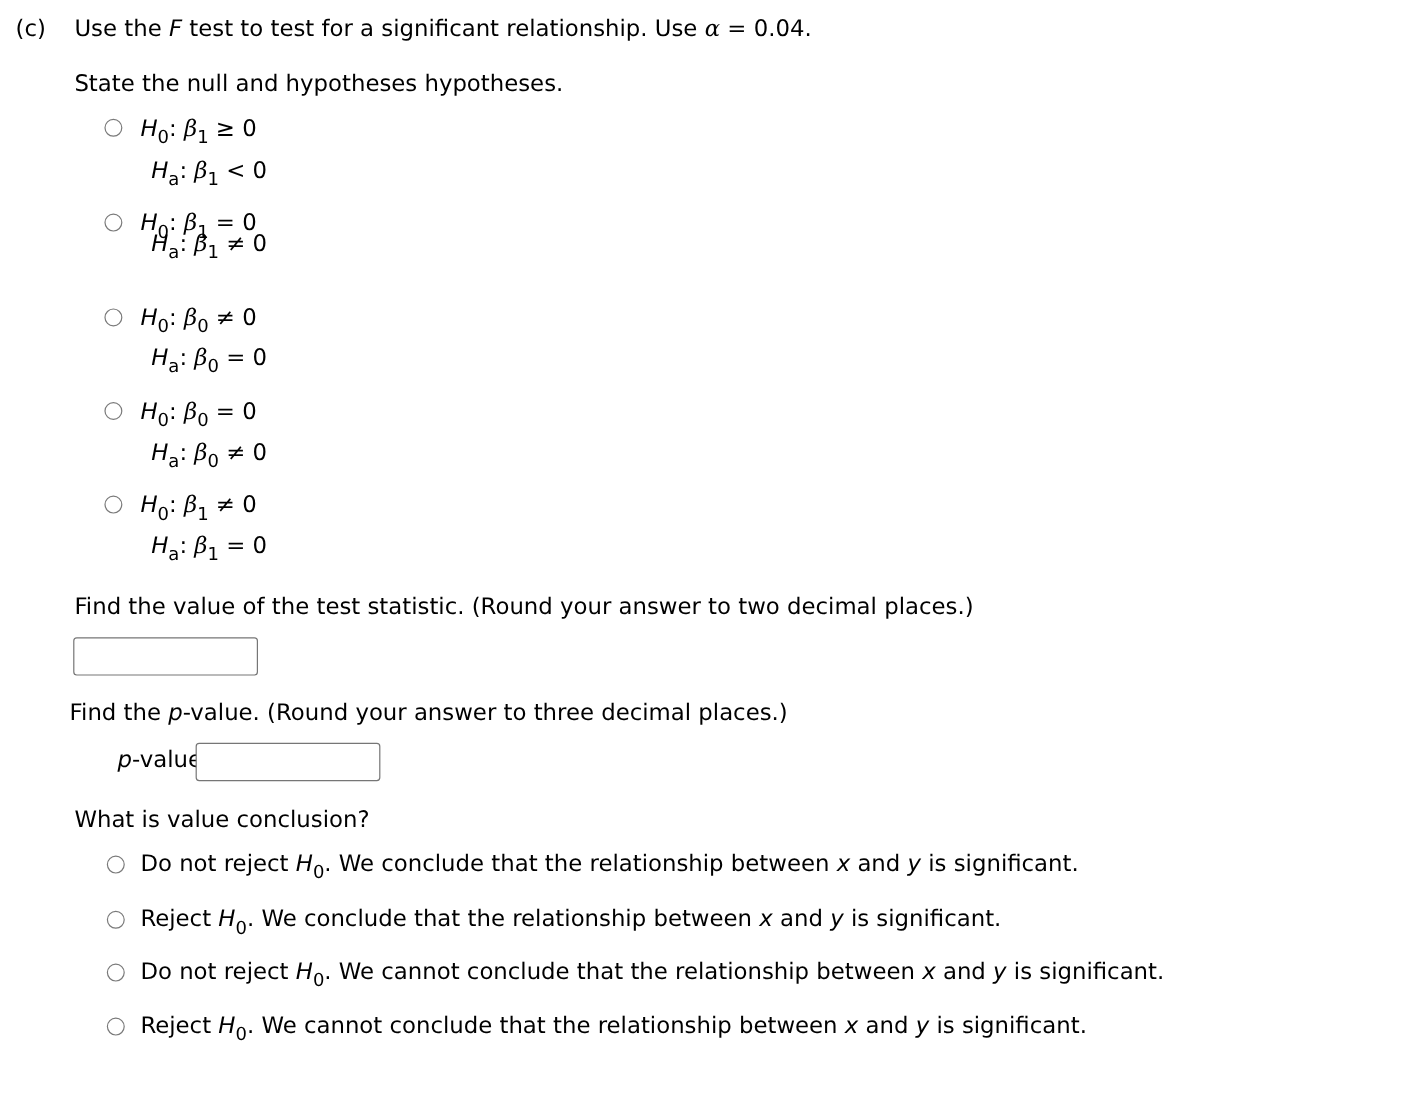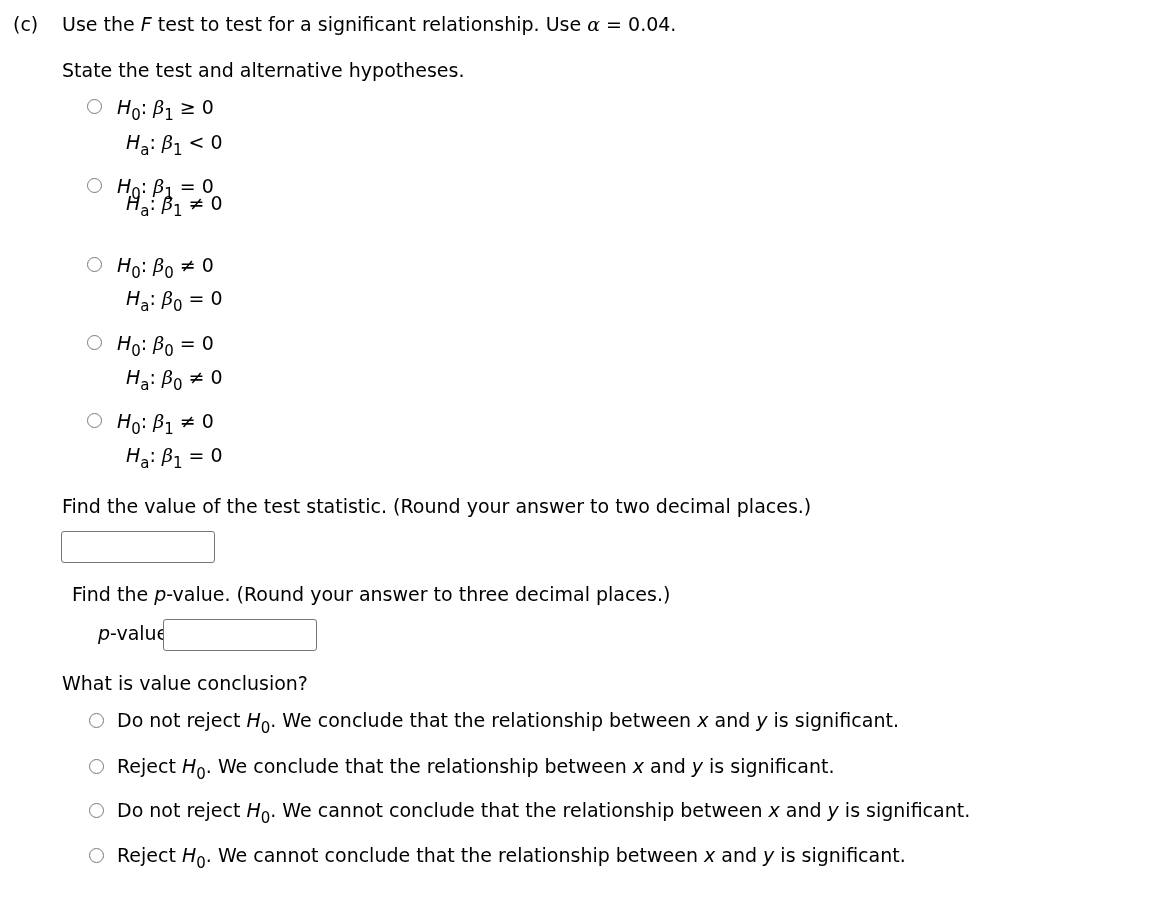--- a/index.html
+++ b/index.html
@@ -58,21 +58,21 @@
     }
     .concl-radio { position: absolute; left: 89px; }
     .concl-text { position: absolute; left: 117px; white-space: nowrap; }
   </style>
 </head>
 <body>
 
 <div class="abs part-label">(c)</div>
 <div class="abs part-text"><span>Use the </span><i class="m">F</i><span> test to test for a significant relationship. Use </span><span class="greek">α</span><span> = 0.04.</span></div>
 
-<div class="abs subhead">State the test and alternative hypotheses.</div>
+<div class="abs subhead">State the null and hypotheses hypotheses.</div>
 
 <div>
   <span class="radio hyp-radio" style="top:99px;"></span>
   <div class="hyp-line hyp-h0" style="top:96px;"><i class="m">H</i><span class="sub">0</span>: <span class="greek">β</span><span class="sub">1</span><span> ≥ 0</span></div>
   <div class="hyp-line hyp-ha" style="top:131px;"><i class="m">H</i><span class="sub">a</span>: <span class="greek">β</span><span class="sub">1</span><span> &lt; 0</span></div>
 </div>
 
 <div>
   <span class="radio hyp-radio" style="top:178px;"></span>
   <div class="hyp-line hyp-h0" style="top:175px;"><i class="m">H</i><span class="sub">0</span>: <span class="greek">β</span><span class="sub">1</span><span> = 0</span></div>
@@ -93,21 +93,21 @@
 
 <div>
   <span class="radio hyp-radio" style="top:413px;"></span>
   <div class="hyp-line hyp-h0" style="top:410px;"><i class="m">H</i><span class="sub">0</span>: <span class="greek">β</span><span class="sub">1</span><span> ≠ 0</span></div>
   <div class="hyp-line hyp-ha" style="top:444px;"><i class="m">H</i><span class="sub">a</span>: <span class="greek">β</span><span class="sub">1</span><span> = 0</span></div>
 </div>
 
 <div class="abs" style="left:62px; top:495px;">Find the value of the test statistic. (Round your answer to two decimal places.)</div>
 <input type="text" class="input-box" style="left: 61px; top: 531px; width: 154px; height: 32px;" value="">
 
-<div class="abs" style="left:72px; top:583px;"><span>Find the </span><i class="m">p</i><span>-value. (Round your answer to three decimal places.)</span></div>
+<div class="abs" style="left:58px; top:583px;"><span>Find the </span><i class="m">p</i><span>-value. (Round your answer to three decimal places.)</span></div>
 <div class="abs" style="left:62px; top:622px;margin-left:36px;"><i class="m">p</i><span>-value = </span></div>
 <input type="text" class="input-box" style="left: 163px; top: 619px; width: 154px; height: 32px;" value="">
 
 <div class="abs" style="left:62px; top:672px;">What is value conclusion?</div>
 
 <div>
   <span class="radio concl-radio" style="top:713px;"></span>
   <div class="concl-text" style="top:709px;"><span>Do not reject </span><i class="m">H</i><span class="sub">0</span><span>. We conclude that the relationship between </span><i class="m">x</i><span> and </span><i class="m">y</i><span> is significant.</span></div>
 </div>
 

